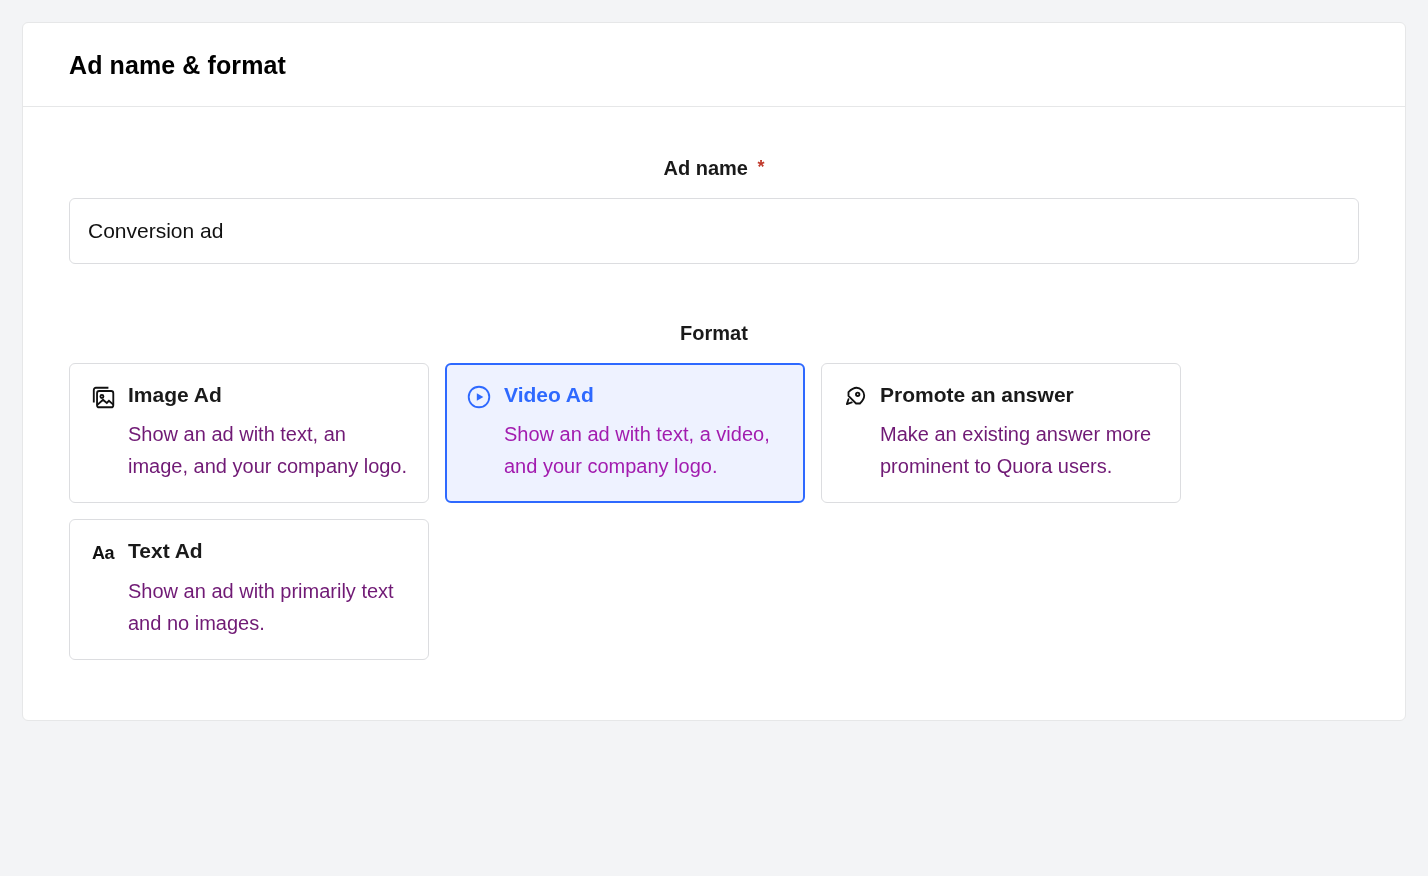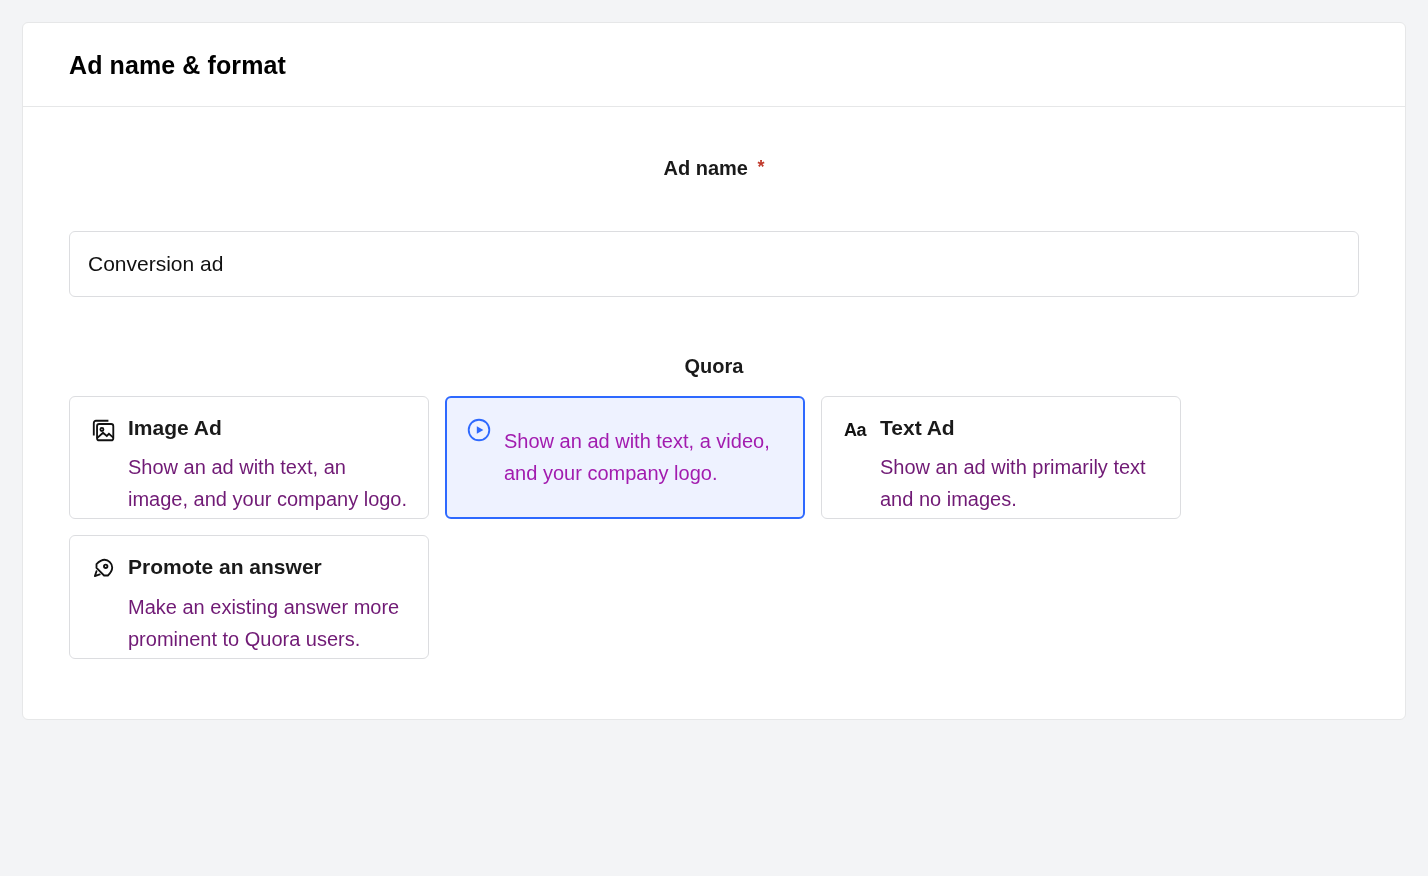--- a/index.html
+++ b/index.html
@@ -47,33 +47,32 @@
     vertical-align: top;
   }
   .text-input {
     width: 100%;
     font-size: 21px;
     padding: 20px 18px;
     border: 1px solid #dcdde0;
     border-radius: 6px;
     color: #111;
     font-family: inherit;
-    margin-top: 33px;
   }
   .format-section { margin-top: 58px; }
   .format-grid {
     display: grid;
     grid-template-columns: repeat(3, minmax(0, 1fr));
     gap: 16px;
     max-width: 1112px;
   }
   .format-card {
     border: 1px solid #dcdde0;
     border-radius: 6px;
-    padding: 18px 20px 3px 20px;
+    padding: 18px 20px 20px 20px;
     background: #fff;
     cursor: pointer;
     display: flex;
     gap: 12px;
     align-items: flex-start;
   }
   .format-card.selected {
     border: 2px solid #2e69ff;
     background: #eef2ff;
     padding: 17px 19px 19px 19px;
@@ -122,21 +121,21 @@
 
       <div>
         <div class="field-label">
           <span>Ad name</span>
           <span class="req">*</span>
         </div>
         <input type="text" class="text-input" value="Conversion ad" style="">
       </div>
 
       <div class="format-section">
-        <div class="field-label">Quora</div>
+        <div class="field-label">Format</div>
 
         <div class="format-grid">
 
           <div class="format-card">
             <div class="icon-slot">
               <svg width="26" height="26" viewBox="0 0 24 24" fill="none" stroke="currentColor" stroke-width="1.7">
                 <rect x="6.5" y="6.5" width="15" height="15" rx="2"></rect>
                 <path d="M6.5 18 V7.5 A2 2 0 0 1 8.5 5.5 H19" stroke-opacity="0"></path>
                 <path d="M3.5 17 V5.5 A2 2 0 0 1 5.5 3.5 H17"></path>
                 <circle cx="11" cy="11.5" r="1.4"></circle>
@@ -150,46 +149,47 @@
           </div>
 
           <div class="format-card selected">
             <div class="icon-slot">
               <svg width="26" height="26" viewBox="0 0 24 24" fill="none" stroke="currentColor" stroke-width="1.7">
                 <circle cx="12" cy="12" r="9.5"></circle>
                 <path d="M10 8.5 L16 12 L10 15.5 Z" fill="currentColor" stroke="none"></path>
               </svg>
             </div>
             <div class="txt">
+              <div class="title">Video Ad</div>
               <div class="desc">Show an ad with text, a video, and your company logo.</div>
-            </div>
-          </div>
-
-          <div class="format-card">
-            <div class="icon-slot">
-              <span class="aa-icon">Aa</span>
-            </div>
-            <div class="txt">
-              <div class="title">Text Ad</div>
-              <div class="desc">Show an ad with primarily text and no images.</div>
             </div>
           </div>
 
           <div class="format-card">
             <div class="icon-slot">
               <svg width="26" height="26" viewBox="0 0 24 24" fill="none" stroke="currentColor" stroke-width="1.7" stroke-linejoin="round" stroke-linecap="round">
                 <path d="M13.5 3.5 C17 3.5 20.5 7 20.5 10.5 C20.5 13 19 15.5 16.5 18 L13 18 L6 11 L6 7.5 C8.5 5 11 3.5 13.5 3.5 Z"></path>
                 <circle cx="14.5" cy="9.5" r="1.6"></circle>
                 <path d="M6 14 L4.5 18.5 L9 17"></path>
               </svg>
             </div>
             <div class="txt">
               <div class="title">Promote an answer</div>
               <div class="desc">Make an existing answer more prominent to Quora users.</div>
             </div>
           </div>
 
+          <div class="format-card">
+            <div class="icon-slot">
+              <span class="aa-icon">Aa</span>
+            </div>
+            <div class="txt">
+              <div class="title">Text Ad</div>
+              <div class="desc">Show an ad with primarily text and no images.</div>
+            </div>
+          </div>
+
         </div>
       </div>
 
     </div>
   </div>
 </div>
 
 </body></html>

